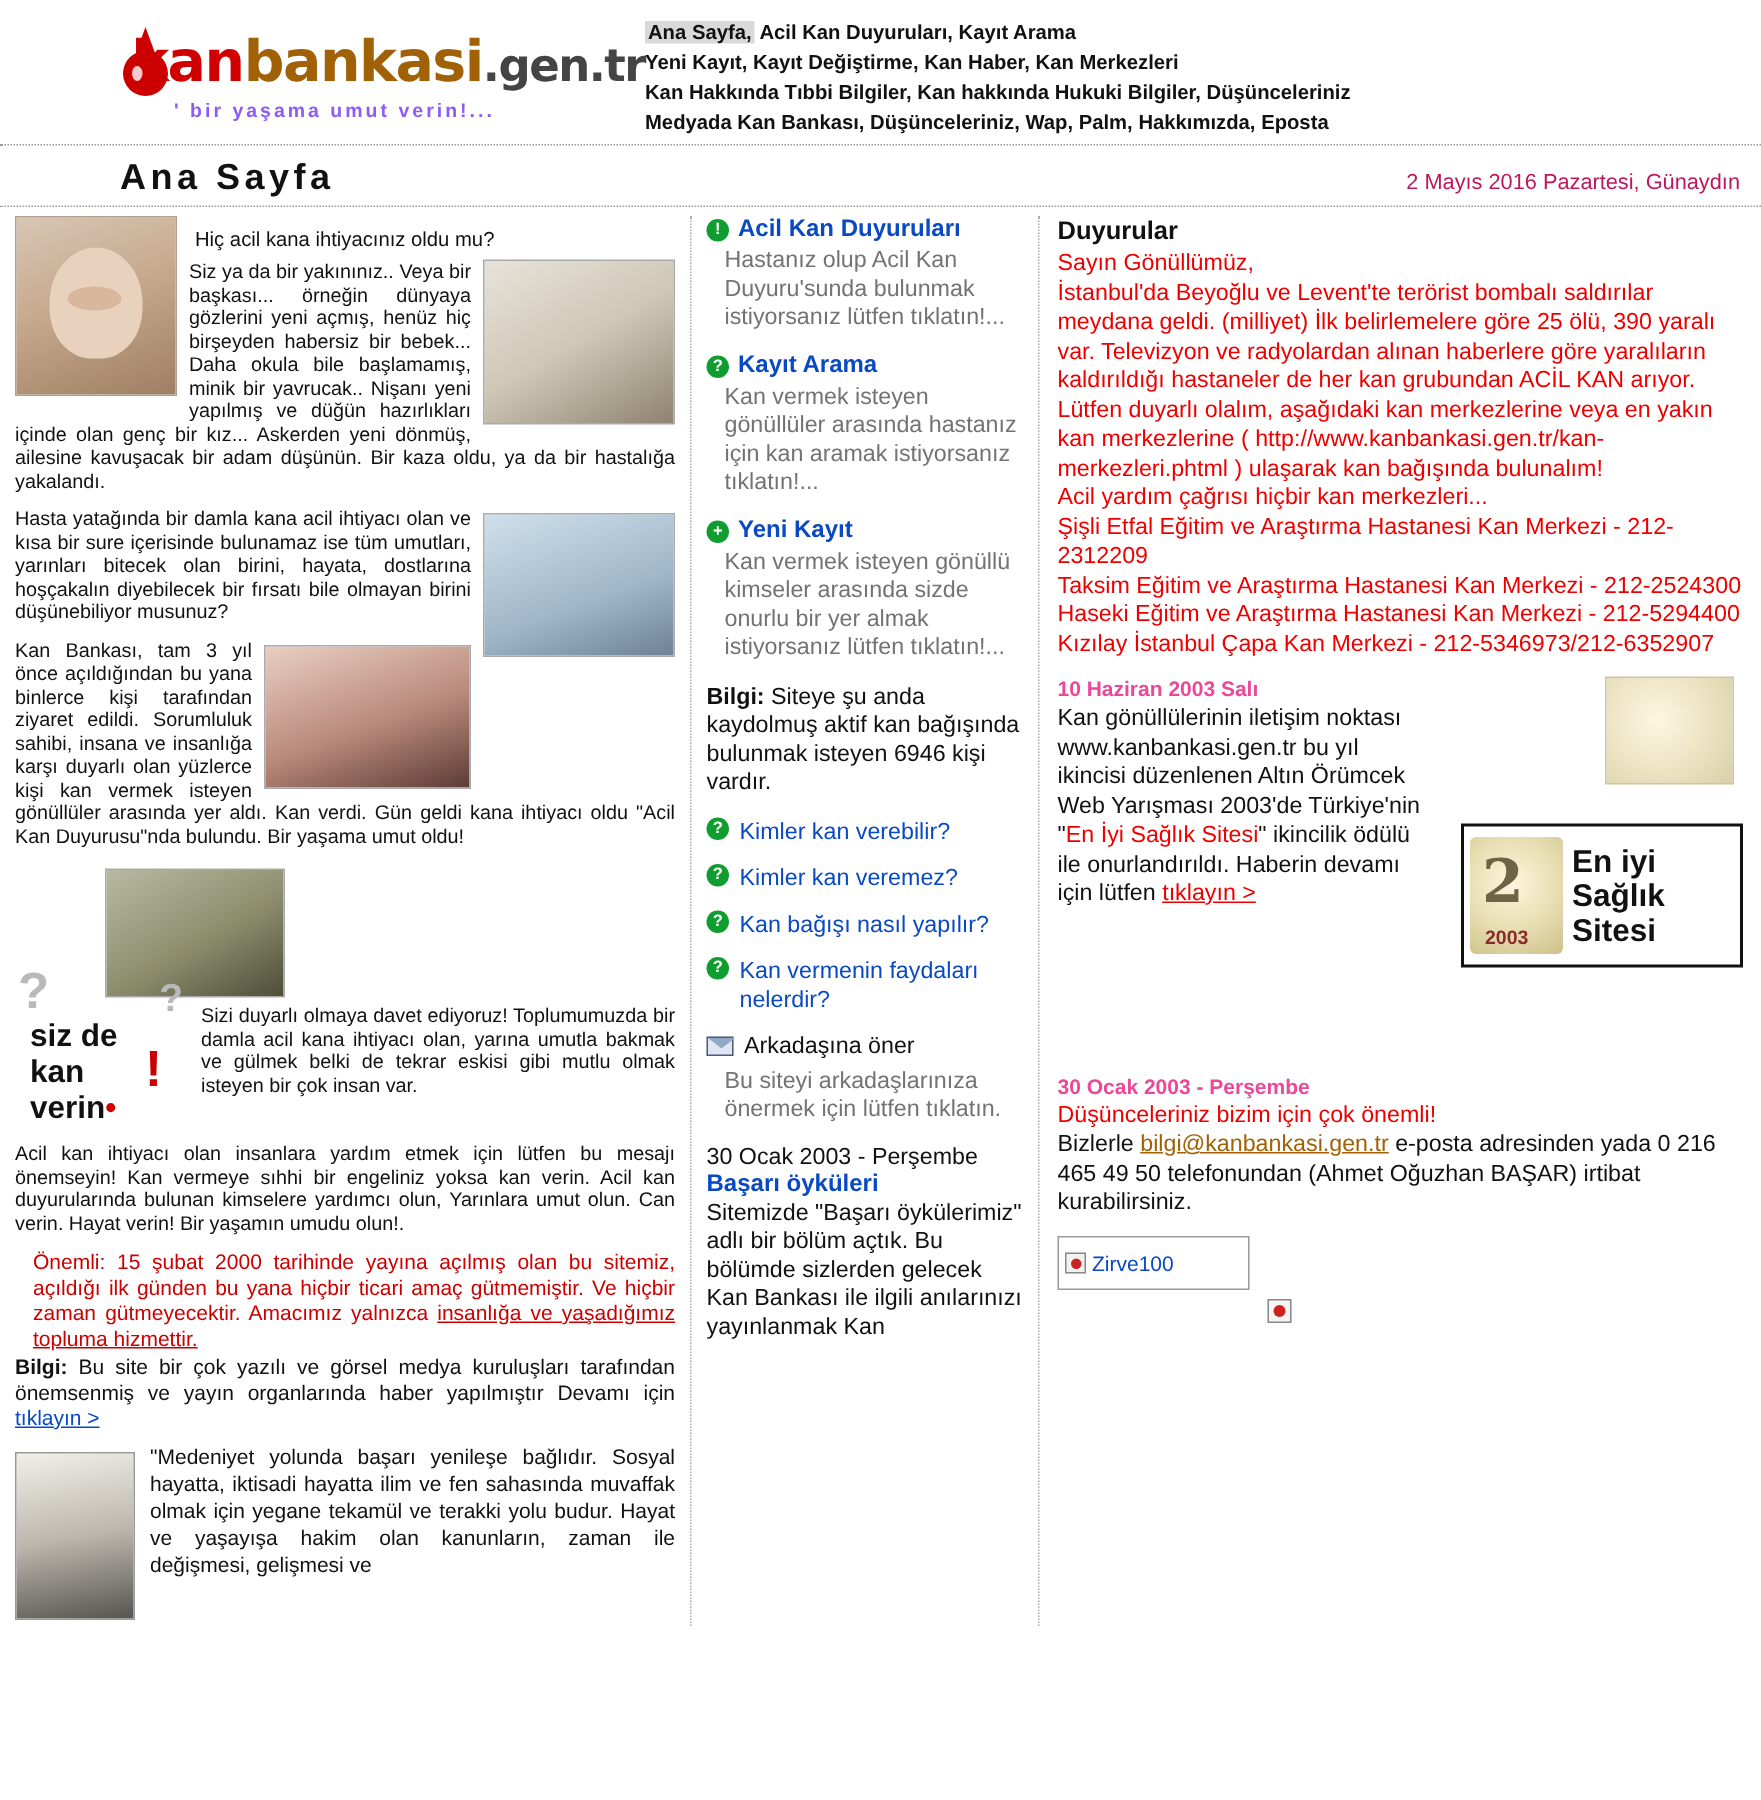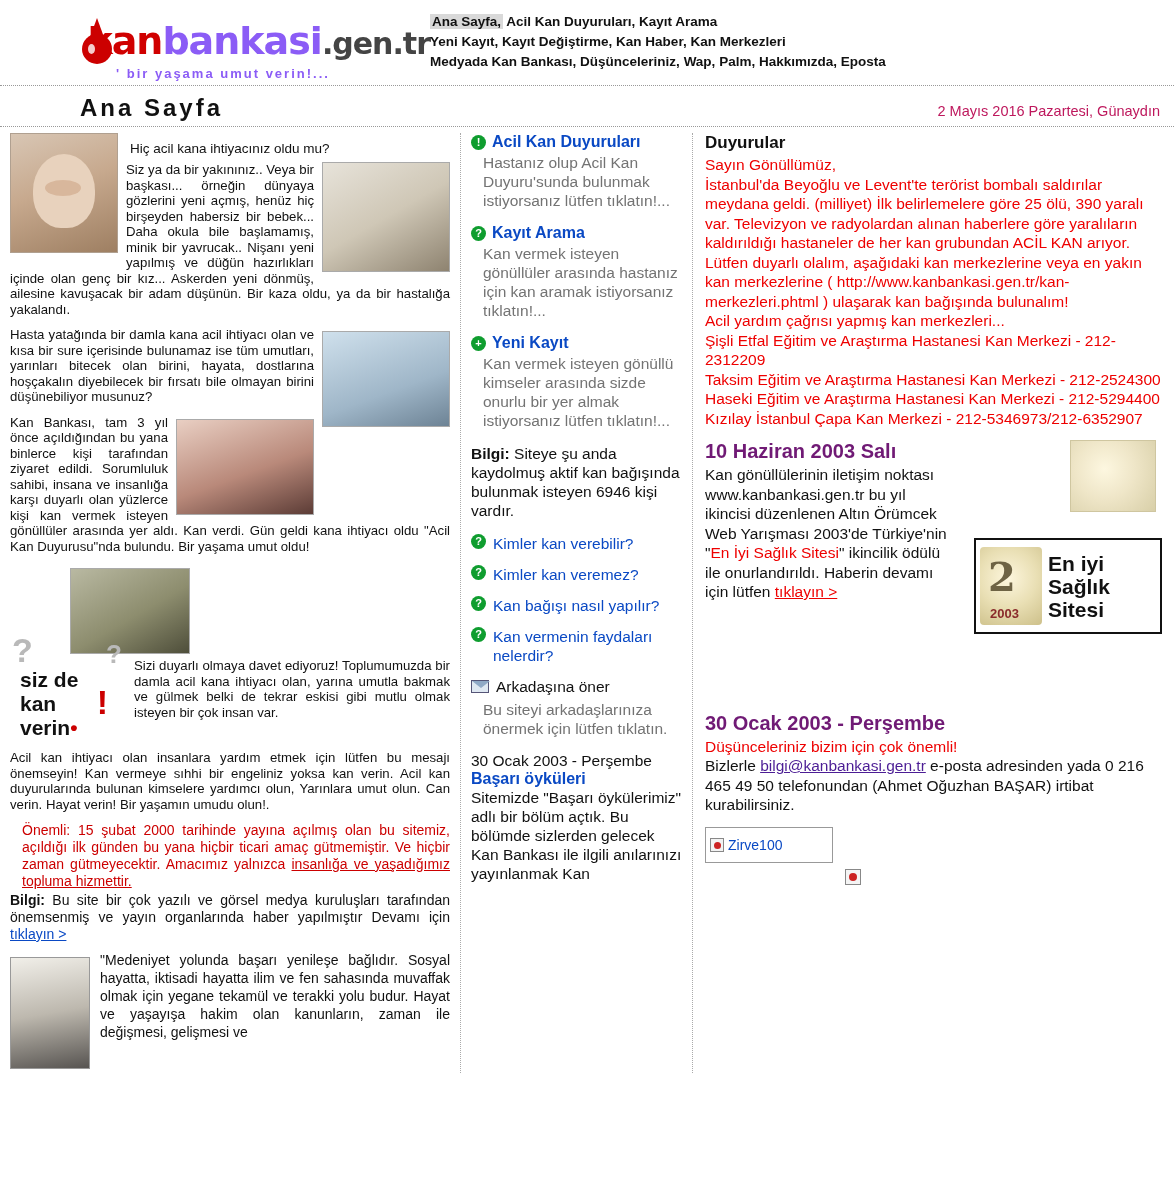--- a/index.html
+++ b/index.html
@@ -48,21 +48,21 @@
     border-radius: 50%;
     opacity: .8;
   }
   .logo-text {
     font-size: 38px;
     font-weight: bold;
     letter-spacing: -1px;
     font-family: "DejaVu Sans", sans-serif;
   }
   .logo-text .kan { color: #d00000; }
-  .logo-text .bankasi { color: #8b5cf6; text-align: center; }
+  .logo-text .bankasi { color: #a16207; text-align: center; }
   .logo-text .gentr { color: #444444; font-size: 30px; }
   .logo-slogan {
     margin-top: 2px;
     margin-left: 36px;
     font-size: 13px;
     color: #8b5cf6;
     letter-spacing: 2px;
     font-weight: bold;
   }
 
@@ -309,26 +309,26 @@
   .r-red {
     color: #ee0000;
     font-size: 15.5px;
     line-height: 19.5px;
   }
   .r-black {
     color: #111;
     font-size: 15.5px;
     line-height: 19.5px;
   }
-  .r-black a { color: #4c1d95; }
+  .r-black a { color: #a16207; }
   .r-block { margin-bottom: 12px; }
   .r-date {
-    font-size: 20px;
-    font-weight: bold;
-    color: #701a75;
+    font-size: 14px;
+    font-weight: bold;
+    color: #ec4899;
     margin-bottom: 2px;
   }
   .award-wrap { position: relative; }
   .spider {
     position: absolute; right: 6px; top: 0;
     width: 86px; height: 72px;
     background: radial-gradient(circle at 40% 40%, #fdf7e0 0%, #efe6c8 45%, #d8cfa8 100%);
     border: 1px solid #cfc6a0;
   }
   .badge {
@@ -431,20 +431,25 @@
     <div class="line">
       <a class="current">Ana Sayfa,</a>
       <a>Acil Kan Duyuruları,</a>
       <a>Kayıt Arama</a>
     </div>
     <div class="line">
       <a>Yeni Kayıt,</a>
       <a>Kayıt Değiştirme,</a>
       <a>Kan Haber,</a>
       <a>Kan Merkezleri</a>
+    </div>
+    <div class="line">
+      <a>Kan Hakkında Tıbbi Bilgiler,</a>
+      <a>Kan hakkında Hukuki Bilgiler,</a>
+      <a>Düşünceleriniz</a>
     </div>
     <div class="line">
       <a>Medyada Kan Bankası,</a>
       <a>Düşünceleriniz,</a>
       <a>Wap,</a>
       <a>Palm,</a>
       <a>Hakkımızda,</a>
       <a>Eposta</a>
     </div>
   </div>
@@ -553,21 +558,21 @@
     <div class="mid-sub">Sitemizde "Başarı öykülerimiz" adlı bir bölüm açtık. Bu bölümde sizlerden gelecek Kan Bankası ile ilgili anılarınızı yayınlanmak Kan</div>
   </div>
 
   <div class="col-right">
     <div class="r-head">Duyurular</div>
 
     <div class="r-block">
       <div class="r-red">Sayın Gönüllümüz,</div>
       <div class="r-red">İstanbul'da Beyoğlu ve Levent'te terörist bombalı saldırılar meydana geldi. (milliyet) İlk belirlemelere göre 25 ölü, 390 yaralı var. Televizyon ve radyolardan alınan haberlere göre yaralıların kaldırıldığı hastaneler de her kan grubundan ACİL KAN arıyor.</div>
       <div class="r-red">Lütfen duyarlı olalım, aşağıdaki kan merkezlerine veya en yakın kan merkezlerine ( http://www.kanbankasi.gen.tr/kan-merkezleri.phtml ) ulaşarak kan bağışında bulunalım!</div>
-      <div class="r-red">Acil yardım çağrısı yapmış kan merkezleri...</div>
+      <div class="r-red">Acil yardım çağrısı hiçbir kan merkezleri...</div>
       <div class="r-red">Şişli Etfal Eğitim ve Araştırma Hastanesi Kan Merkezi - 212-2312209</div>
       <div class="r-red">Taksim Eğitim ve Araştırma Hastanesi Kan Merkezi - 212-2524300</div>
       <div class="r-red">Haseki Eğitim ve Araştırma Hastanesi Kan Merkezi - 212-5294400</div>
       <div class="r-red">Kızılay İstanbul Çapa Kan Merkezi - 212-5346973/212-6352907</div>
     </div>
 
     <div class="r-block award-wrap">
       <div class="spider"></div>
       <div class="r-date">10 Haziran 2003 Salı</div>
       <div class="r-black" style="width:250px;">

